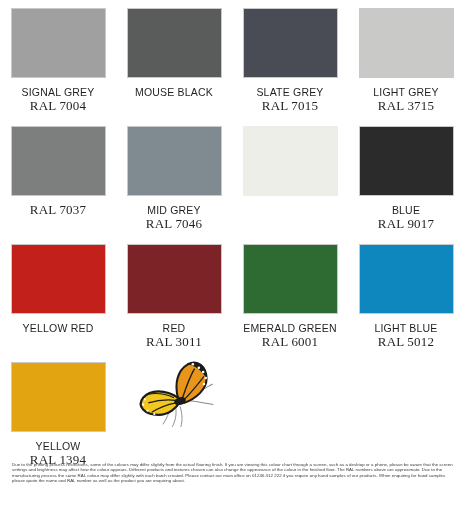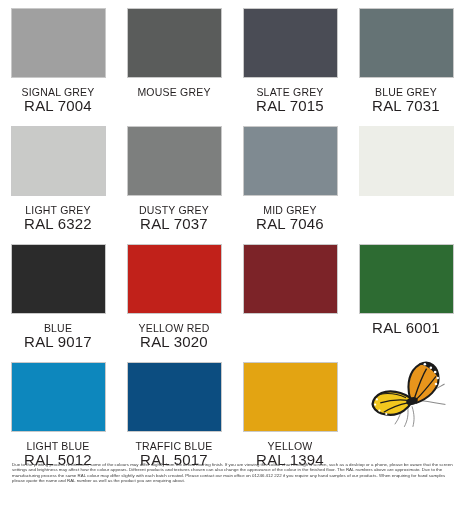--- a/index.html
+++ b/index.html
@@ -44,23 +44,24 @@
     margin-top: 7px;
     text-align: center;
     line-height: 14px;
   }
   .name {
     font-size: 10.5px;
     letter-spacing: 0.2px;
     white-space: nowrap;
   }
   .ral {
-    font-size: 15px;
+    font-size: 13px;
     letter-spacing: 0.2px;
     white-space: nowrap;
+    font-family: Liberation Serif, serif;
   }
   .logo-cell {
     justify-content: flex-start;
   }
   .butterfly {
     margin-top: 6px;
     width: 86px;
     height: 72px;
   }
   #disclaimer {
@@ -82,48 +83,40 @@
     <div class="cell">
       <div class="swatch bordered" style="background: rgb(160, 160, 160);"></div>
       <div class="labels">
         <div class="name">SIGNAL GREY</div>
         <div class="ral">RAL 7004</div>
       </div>
     </div>
     <div class="cell">
       <div class="swatch bordered" style="background: rgb(90, 92, 91);"></div>
       <div class="labels">
-        <div class="name">MOUSE GREY</div>
+        <div class="name">MOUSE BLACK</div>
       </div>
     </div>
     <div class="cell">
       <div class="swatch bordered" style="background: rgb(74, 76, 85);"></div>
       <div class="labels">
         <div class="name">SLATE GREY</div>
         <div class="ral">RAL 7015</div>
       </div>
     </div>
     <div class="cell">
-      <div class="swatch bordered" style="background: rgb(101, 115, 117);"></div>
-      <div class="labels">
-        <div class="name">BLUE GREY</div>
-        <div class="ral">RAL 7031</div>
-      </div>
-    </div>
-    <div class="cell">
       <div class="swatch bordered" style="background: rgb(201, 202, 200);"></div>
       <div class="labels">
         <div class="name">LIGHT GREY</div>
-        <div class="ral">RAL 6322</div>
+        <div class="ral">RAL 3715</div>
       </div>
     </div>
     <div class="cell">
       <div class="swatch bordered" style="background: rgb(125, 127, 126);"></div>
       <div class="labels">
-        <div class="name">DUSTY GREY</div>
         <div class="ral">RAL 7037</div>
       </div>
     </div>
     <div class="cell">
       <div class="swatch bordered" style="background: rgb(127, 138, 145);"></div>
       <div class="labels">
         <div class="name">MID GREY</div>
         <div class="ral">RAL 7046</div>
       </div>
     </div>
@@ -134,44 +127,41 @@
       <div class="swatch bordered" style="background: rgb(43, 43, 43);"></div>
       <div class="labels">
         <div class="name">BLUE</div>
         <div class="ral">RAL 9017</div>
       </div>
     </div>
     <div class="cell">
       <div class="swatch bordered" style="background: rgb(193, 33, 26);"></div>
       <div class="labels">
         <div class="name">YELLOW RED</div>
-        <div class="ral">RAL 3020</div>
       </div>
     </div>
     <div class="cell">
       <div class="swatch bordered" style="background: rgb(124, 35, 40);"></div>
+      <div class="labels">
+        <div class="name">RED</div>
+        <div class="ral">RAL 3011</div>
+      </div>
     </div>
     <div class="cell">
       <div class="swatch bordered" style="background: rgb(45, 107, 50);"></div>
       <div class="labels">
+        <div class="name">EMERALD GREEN</div>
         <div class="ral">RAL 6001</div>
       </div>
     </div>
     <div class="cell">
       <div class="swatch bordered" style="background: rgb(13, 135, 189);"></div>
       <div class="labels">
         <div class="name">LIGHT BLUE</div>
         <div class="ral">RAL 5012</div>
-      </div>
-    </div>
-    <div class="cell">
-      <div class="swatch bordered" style="background: rgb(12, 77, 128);"></div>
-      <div class="labels">
-        <div class="name">TRAFFIC BLUE</div>
-        <div class="ral">RAL 5017</div>
       </div>
     </div>
     <div class="cell">
       <div class="swatch bordered" style="background: rgb(227, 164, 18);"></div>
       <div class="labels">
         <div class="name">YELLOW</div>
         <div class="ral">RAL 1394</div>
       </div>
     </div>
     <div class="cell logo-cell">

